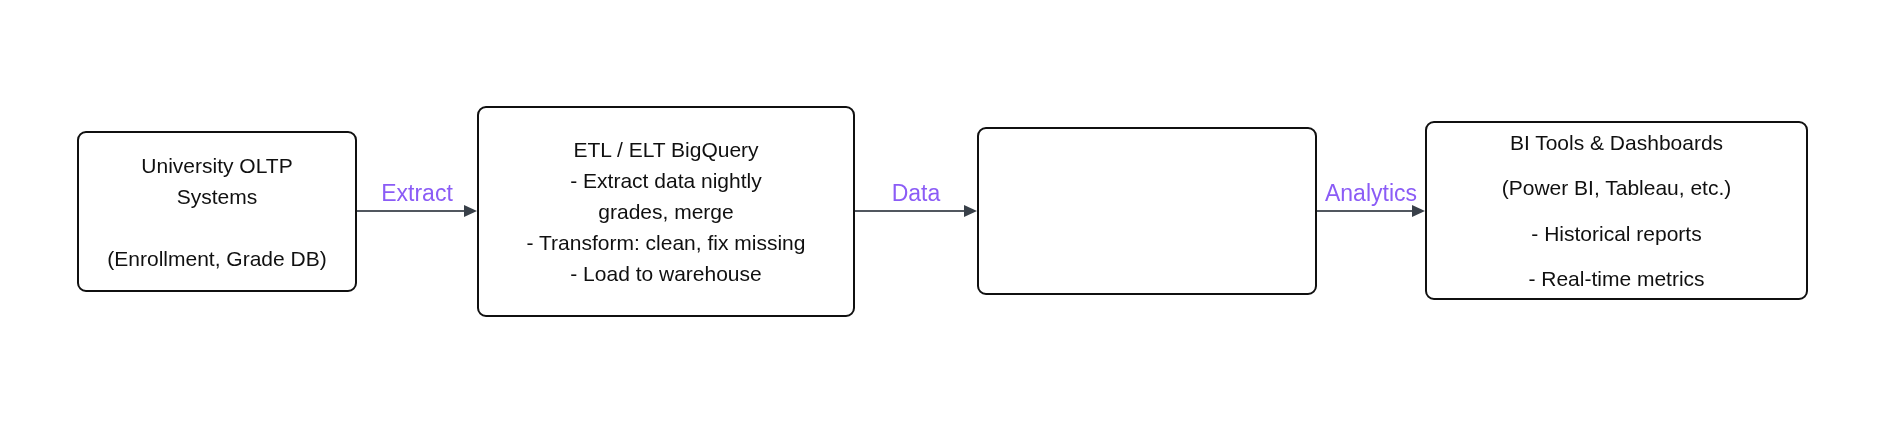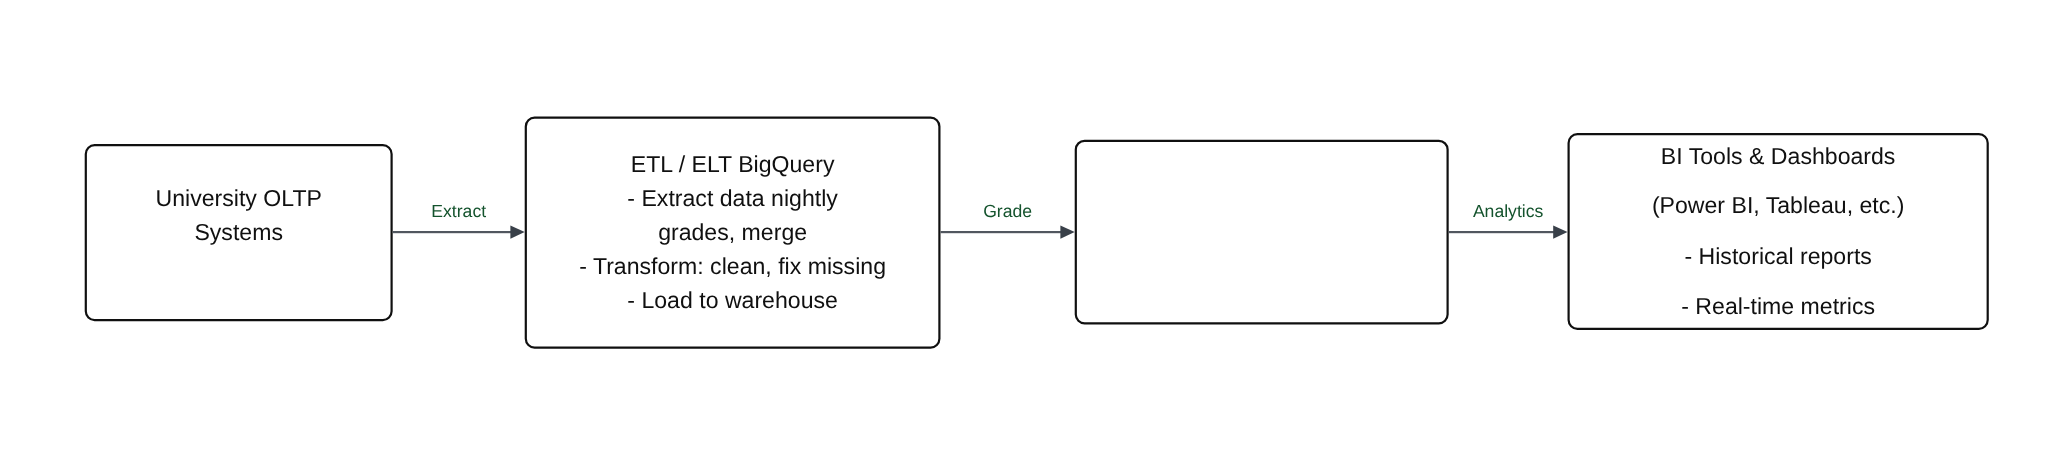--- a/index.html
+++ b/index.html
@@ -56,53 +56,54 @@
     width: 0; height: 0;
     border-left: 13px solid #394049;
     border-top: 6.5px solid transparent;
     border-bottom: 6.5px solid transparent;
   }
   .edge .label {
     position: absolute;
     left: -10px; right: -10px;
     bottom: 7px;
     text-align: center;
-    font-size: 16px;
+    font-size: 23px;
     line-height: 22px;
-    color: #14532d;
+    color: #8b5cf6;
     white-space: nowrap;
   }
 </style>
 </head>
 <body>
 
 <div class="canvas">
 
   <div class="node node-1">
     <span class="line">University OLTP</span>
     <span class="line">Systems</span>
     <span class="line"></span>
+    <span class="line">(Enrollment, Grade DB)</span>
   </div>
 
   <div class="edge edge-1">
     <span class="label">Extract</span>
     <span class="shaft"></span>
     <span class="head"></span>
   </div>
 
   <div class="node node-2">
     <span class="line">ETL / ELT BigQuery</span>
     <span class="line">- Extract data nightly</span>
     <span class="line">grades, merge</span>
     <span class="line">- Transform: clean, fix missing</span>
     <span class="line">- Load to warehouse</span>
   </div>
 
   <div class="edge edge-2">
-    <span class="label">Grade</span>
+    <span class="label">Data</span>
     <span class="shaft"></span>
     <span class="head"></span>
   </div>
 
   <div class="node node-3">
   </div>
 
   <div class="edge edge-3">
     <span class="label">Analytics</span>
     <span class="shaft"></span>

